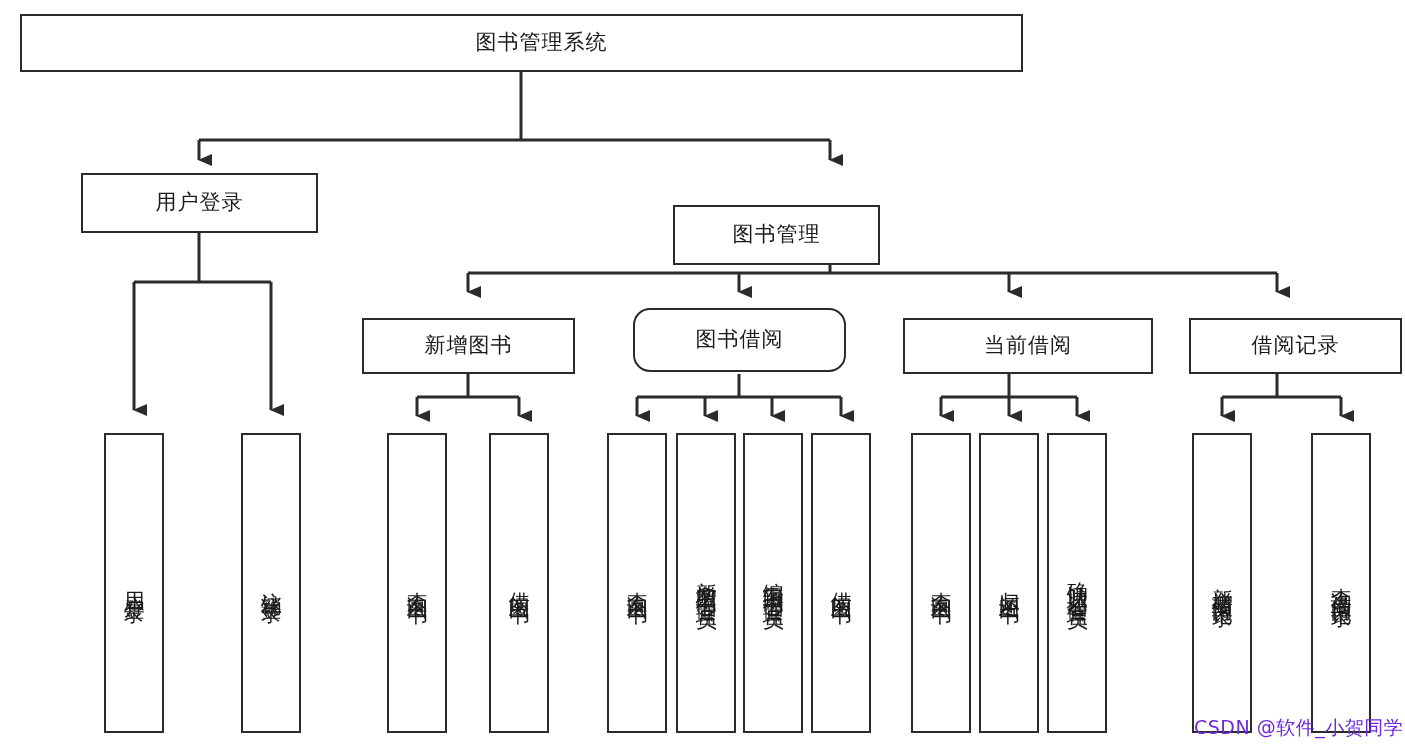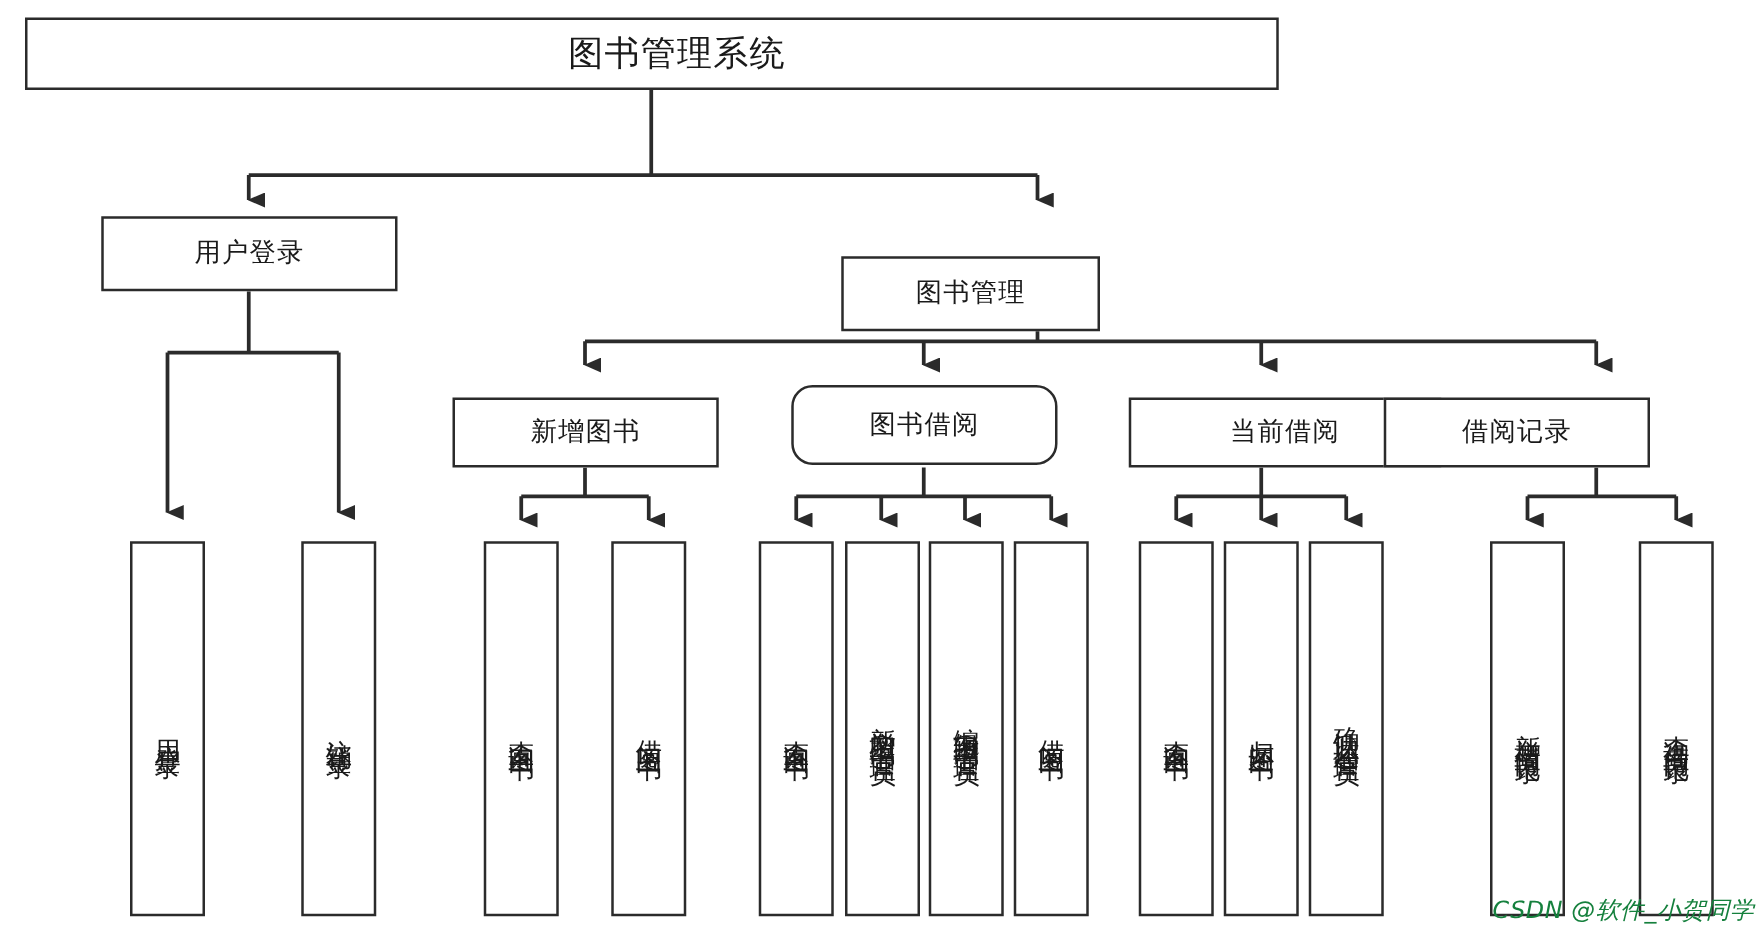--- a/index.html
+++ b/index.html
@@ -34,21 +34,21 @@
     align-items: center;
     justify-content: center;
     color: #1a1a1a;
   }
   .node.horiz {
     font-size: 21px;
     letter-spacing: 1px;
     line-height: 1.2;
   }
   .node.root {
-    font-size: 28px;
+    font-size: 21px;
     padding-left: 40px;
   }
   .node.vert {
     writing-mode: vertical-rl;
     text-orientation: upright;
     font-size: 21px;
     letter-spacing: 4px;
     line-height: 1.25;
     padding: 4px 0;
     align-items: center;
@@ -56,25 +56,24 @@
   }
   .node.vert .vtext {
     writing-mode: vertical-rl;
     text-orientation: upright;
     display: block;
     white-space: nowrap;
   }
   .watermark {
     position: absolute;
     font-size: 19px;
-    color: #15803d;
+    color: #6d28d9;
     letter-spacing: 0.5px;
     white-space: nowrap;
     font-family: "DejaVu Sans", "Liberation Sans", sans-serif;
-    font-style: italic;
   }
 </style>
 </head>
 <body>
 
 <div id="canvas">
 
   <svg id="wires" viewBox="0 0 1405 747">
     <defs>
       <marker id="arrow" viewBox="0 0 12 14" refX="6" refY="13" markerWidth="12" markerHeight="14" orient="auto-start-reverse" markerUnits="userSpaceOnUse">
@@ -144,21 +143,21 @@
   </div>
 
   <div class="node horiz" style="left:633px; top:308px; width:213px; height:64px;border-radius:17px;">
     <span>图书借阅</span>
   </div>
 
   <div class="node horiz" style="left:903px; top:318px; width:250px; height:56px;">
     <span>当前借阅</span>
   </div>
 
-  <div class="node horiz" style="left:1107px; top:318px; width:213px; height:56px;">
+  <div class="node horiz" style="left:1189px; top:318px; width:213px; height:56px;">
     <span>借阅记录</span>
   </div>
 
   <div class="node vert" style="left:104px; top:433px; width:60px; height:300px;">
     <span class="vtext">用户登录</span>
   </div>
 
   <div class="node vert" style="left:241px; top:433px; width:60px; height:300px;">
     <span class="vtext">注销登录</span>
   </div>

